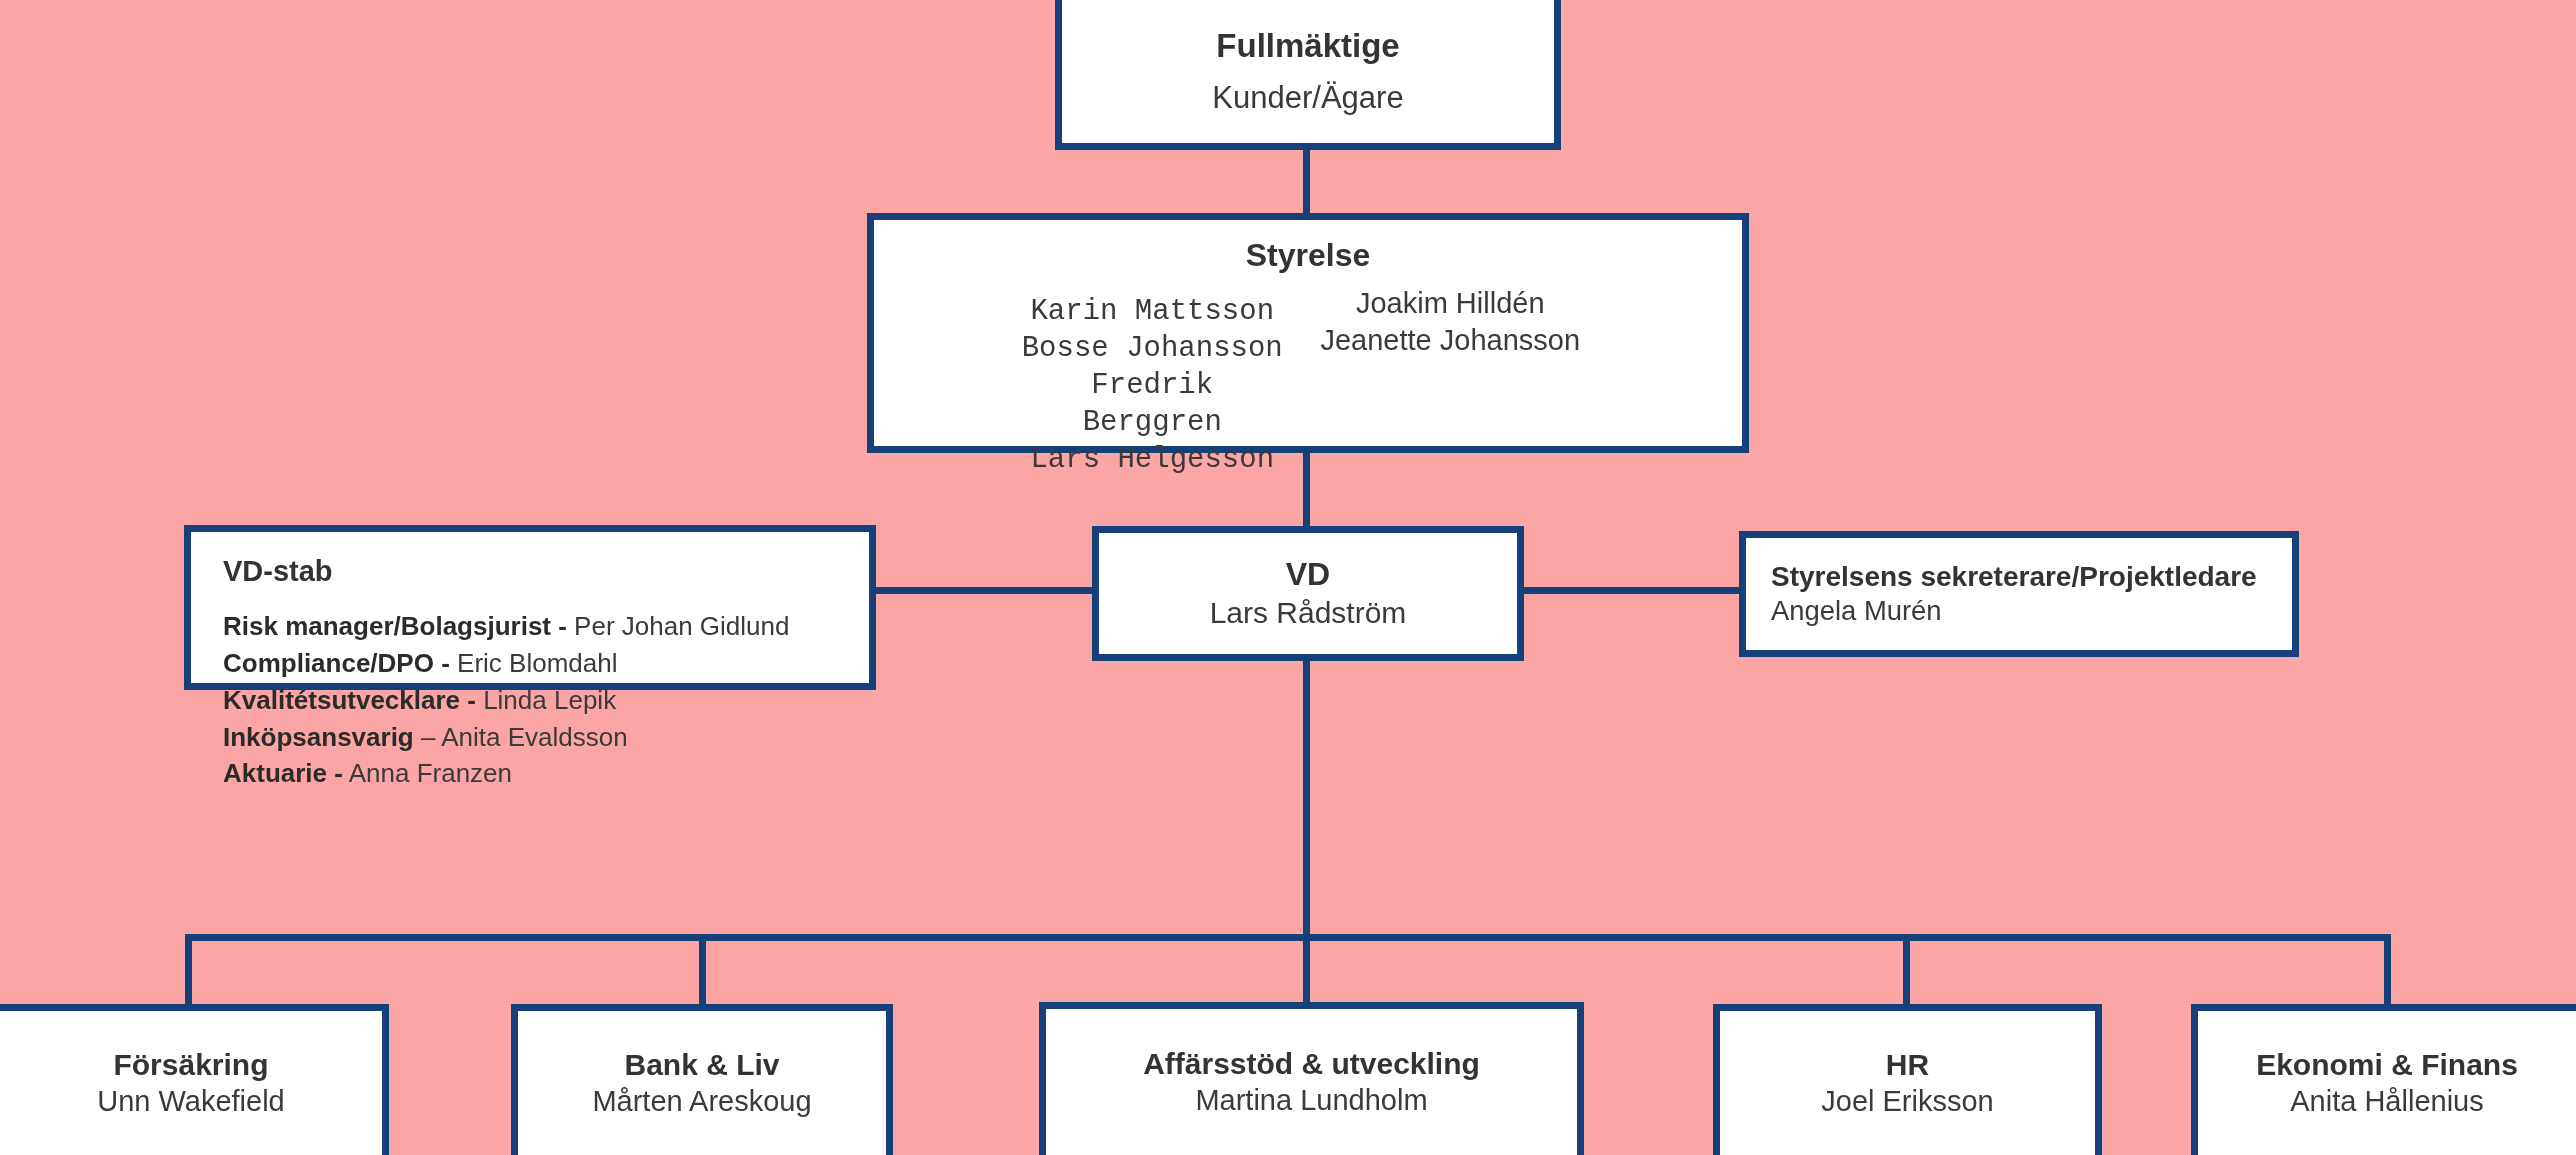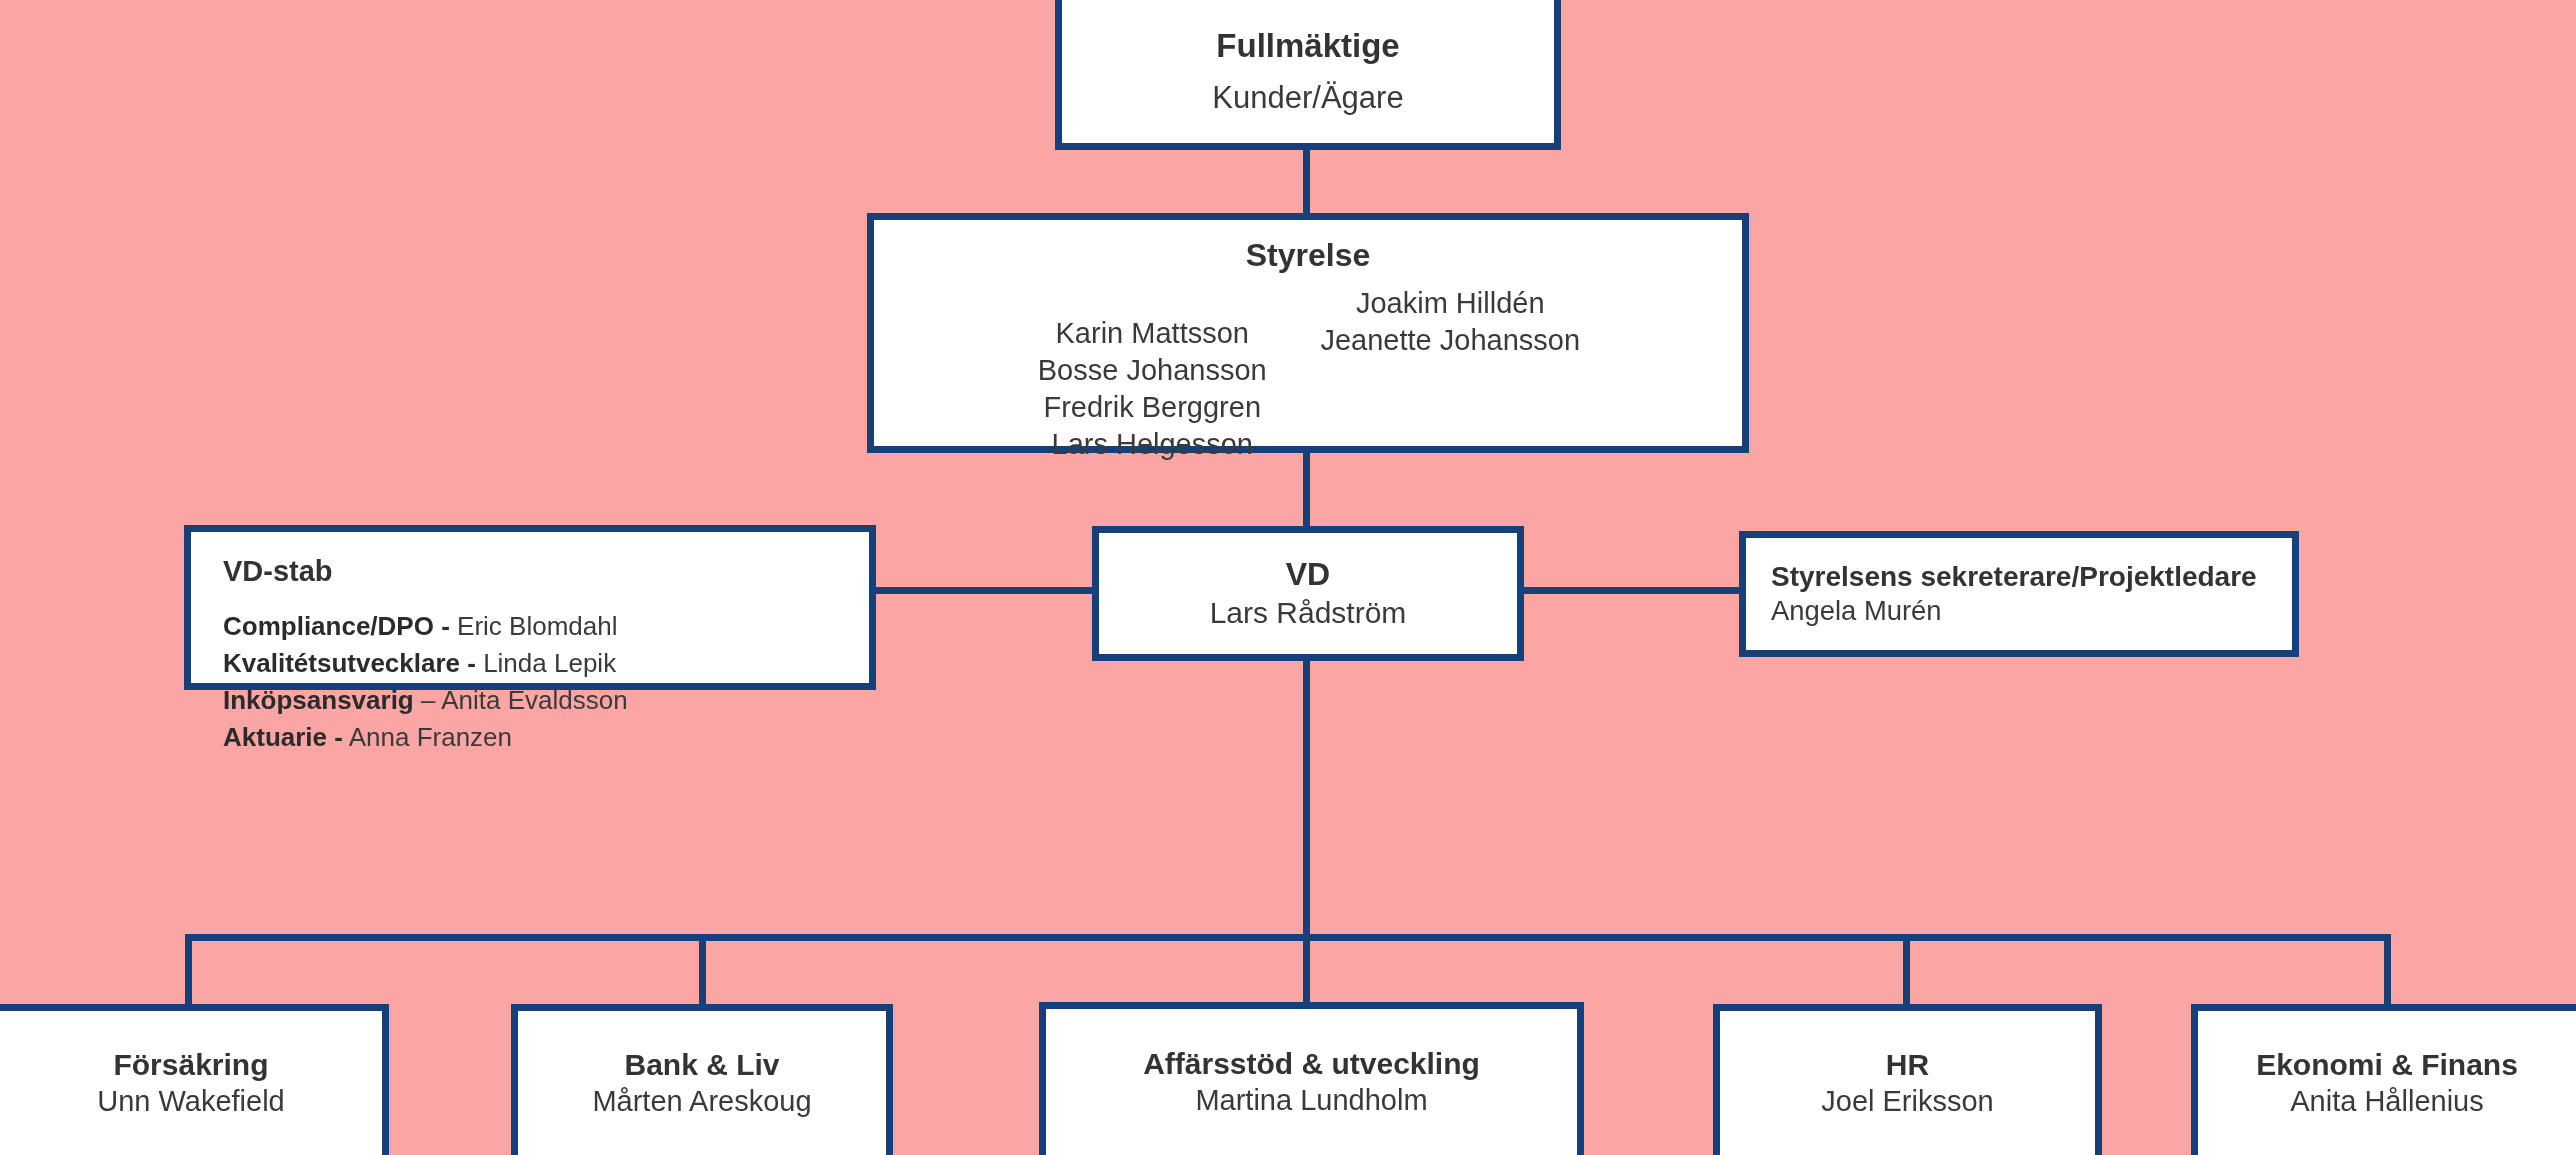--- a/index.html
+++ b/index.html
@@ -78,21 +78,21 @@
     margin-top: -5.3px;
   }
   .styrelse-col {
     display: flex;
     flex-direction: column;
     font-size: 29px;
     color: #3a3a3a;
     line-height: 1.28;
     text-align: center;
   }
-  .styrelse-col.col-a { width: 265px; margin-top: 46px; }
+  .styrelse-col.col-a { width: 265px; margin-top: 24px; font-family: Liberation Mono, monospace; }
   .styrelse-col.col-b { width: 292px; margin-top: 0px; }
   .styrelse-col.col-c { width: 292px; margin-top: 16px; margin-left: 19.5px; }
 
   #node-vdstab {
     left: 184px; top: 525px; width: 692px; height: 165px;
     align-items: flex-start;
     justify-content: flex-start;
     text-align: left;
     padding: 23px 0 0 32px;
   }
@@ -172,20 +172,23 @@
         <span>Joakim Hilldén</span>
         <span>Jeanette Johansson</span>
       </div>
     </div>
   </div>
 
   <div class="node" id="node-vdstab">
     <div class="title">VD-stab</div>
     <div class="stab-list">
       <div>
+        <span class="role">Risk manager/Bolagsjurist -</span><span> Per Johan Gidlund</span>
+      </div>
+      <div>
         <span class="role">Compliance/DPO -</span><span> Eric Blomdahl</span>
       </div>
       <div>
         <span class="role">Kvalitétsutvecklare -</span><span> Linda Lepik</span>
       </div>
       <div>
         <span class="role">Inköpsansvarig</span><span> – Anita Evaldsson</span>
       </div>
       <div>
         <span class="role">Aktuarie -</span><span> Anna Franzen</span>

